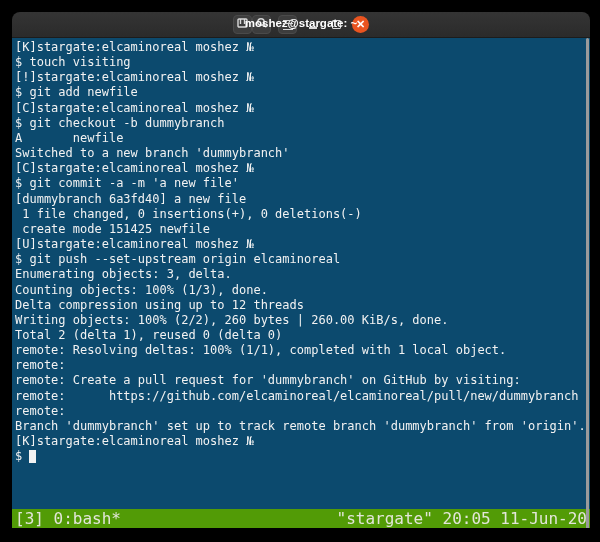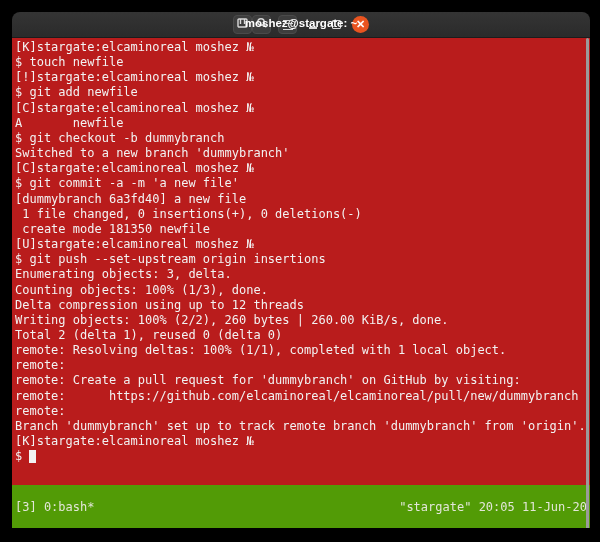--- a/index.html
+++ b/index.html
@@ -38,34 +38,34 @@
   .close-circle {
     width:17px; height:17px; border-radius:50%; background:#e95420;
     color:#ffffff; font-size:11px; font-weight:bold; line-height:16px;
     text-align:center; display:block;
   }
   .hamburger { display:block; width:10px; height:8px;
     border-top:1.5px solid #d9d9d9; border-bottom:1.5px solid #d9d9d9; position:relative; }
   .hamburger::after { content:""; position:absolute; left:0; right:0; top:2.2px; height:1.5px; background:#d9d9d9; }
   
   .terminal {
-    position:relative; height:491px; background:#b91c1c;
+    position:relative; height:491px; background:#0c4a6e;
     font-family:"DejaVu Sans Mono","Liberation Mono",monospace;
     font-size:12px; color:#f2f2f2;
   }
   .output { padding:2px 0 0 3px; overflow:hidden; height:471px; }
   .line { white-space:pre; line-height:15.16px; height:15.16px; }
   .prompt-line { display:flex; align-items:center; }
   .cursor { display:inline-block; width:7px; height:13px; background:#f2f2f2; margin-left:0; }
   
   .statusbar {
     position:absolute; left:0; right:0; bottom:0; height:20px;
     background:#529b06; color:#e3e6d9;
     display:flex; align-items:center; justify-content:space-between;
-    font-size:12px; line-height:20px; padding:12px 3px; white-space:pre; overflow:hidden;
+    font-size:16px; line-height:20px; padding:0 3px; white-space:pre; overflow:hidden;
   }
   .scrollbar {
     position:absolute; top:0; bottom:0; right:1px; width:3px;
     background:#9b9b9b; border-radius:2px;
   }
   svg .st { stroke:#d9d9d9; stroke-width:1.4; fill:none; }
 </style>
 </head>
 <body>
 
@@ -108,34 +108,34 @@
         <button class="wc-btn">
           <span class="close-circle">✕</span>
         </button>
       </div>
     </div>
 
     <div class="terminal">
       <div class="output">
         <div>
             <div class="line">[K]stargate:elcaminoreal moshez №</div>
-            <div class="line">$ touch newfile</div>
+            <div class="line">$ touch visiting</div>
             <div class="line">[!]stargate:elcaminoreal moshez №</div>
             <div class="line">$ git add newfile</div>
             <div class="line">[C]stargate:elcaminoreal moshez №</div>
+            <div class="line">$ git checkout -b dummybranch</div>
             <div class="line">A       newfile</div>
-            <div class="line">$ git checkout -b dummybranch</div>
             <div class="line">Switched to a new branch 'dummybranch'</div>
             <div class="line">[C]stargate:elcaminoreal moshez №</div>
             <div class="line">$ git commit -a -m 'a new file'</div>
             <div class="line">[dummybranch 6a3fd40] a new file</div>
             <div class="line"> 1 file changed, 0 insertions(+), 0 deletions(-)</div>
-            <div class="line"> create mode 181350 newfile</div>
+            <div class="line"> create mode 151425 newfile</div>
             <div class="line">[U]stargate:elcaminoreal moshez №</div>
-            <div class="line">$ git push --set-upstream origin insertions</div>
+            <div class="line">$ git push --set-upstream origin elcaminoreal</div>
             <div class="line">Enumerating objects: 3, delta.</div>
             <div class="line">Counting objects: 100% (1/3), done.</div>
             <div class="line">Delta compression using up to 12 threads</div>
             <div class="line">Writing objects: 100% (2/2), 260 bytes | 260.00 KiB/s, done.</div>
             <div class="line">Total 2 (delta 1), reused 0 (delta 0)</div>
             <div class="line">remote: Resolving deltas: 100% (1/1), completed with 1 local object.</div>
             <div class="line">remote:</div>
             <div class="line">remote: Create a pull request for 'dummybranch' on GitHub by visiting:</div>
             <div class="line">remote:      https://github.com/elcaminoreal/elcaminoreal/pull/new/dummybranch</div>
             <div class="line">remote:</div>

